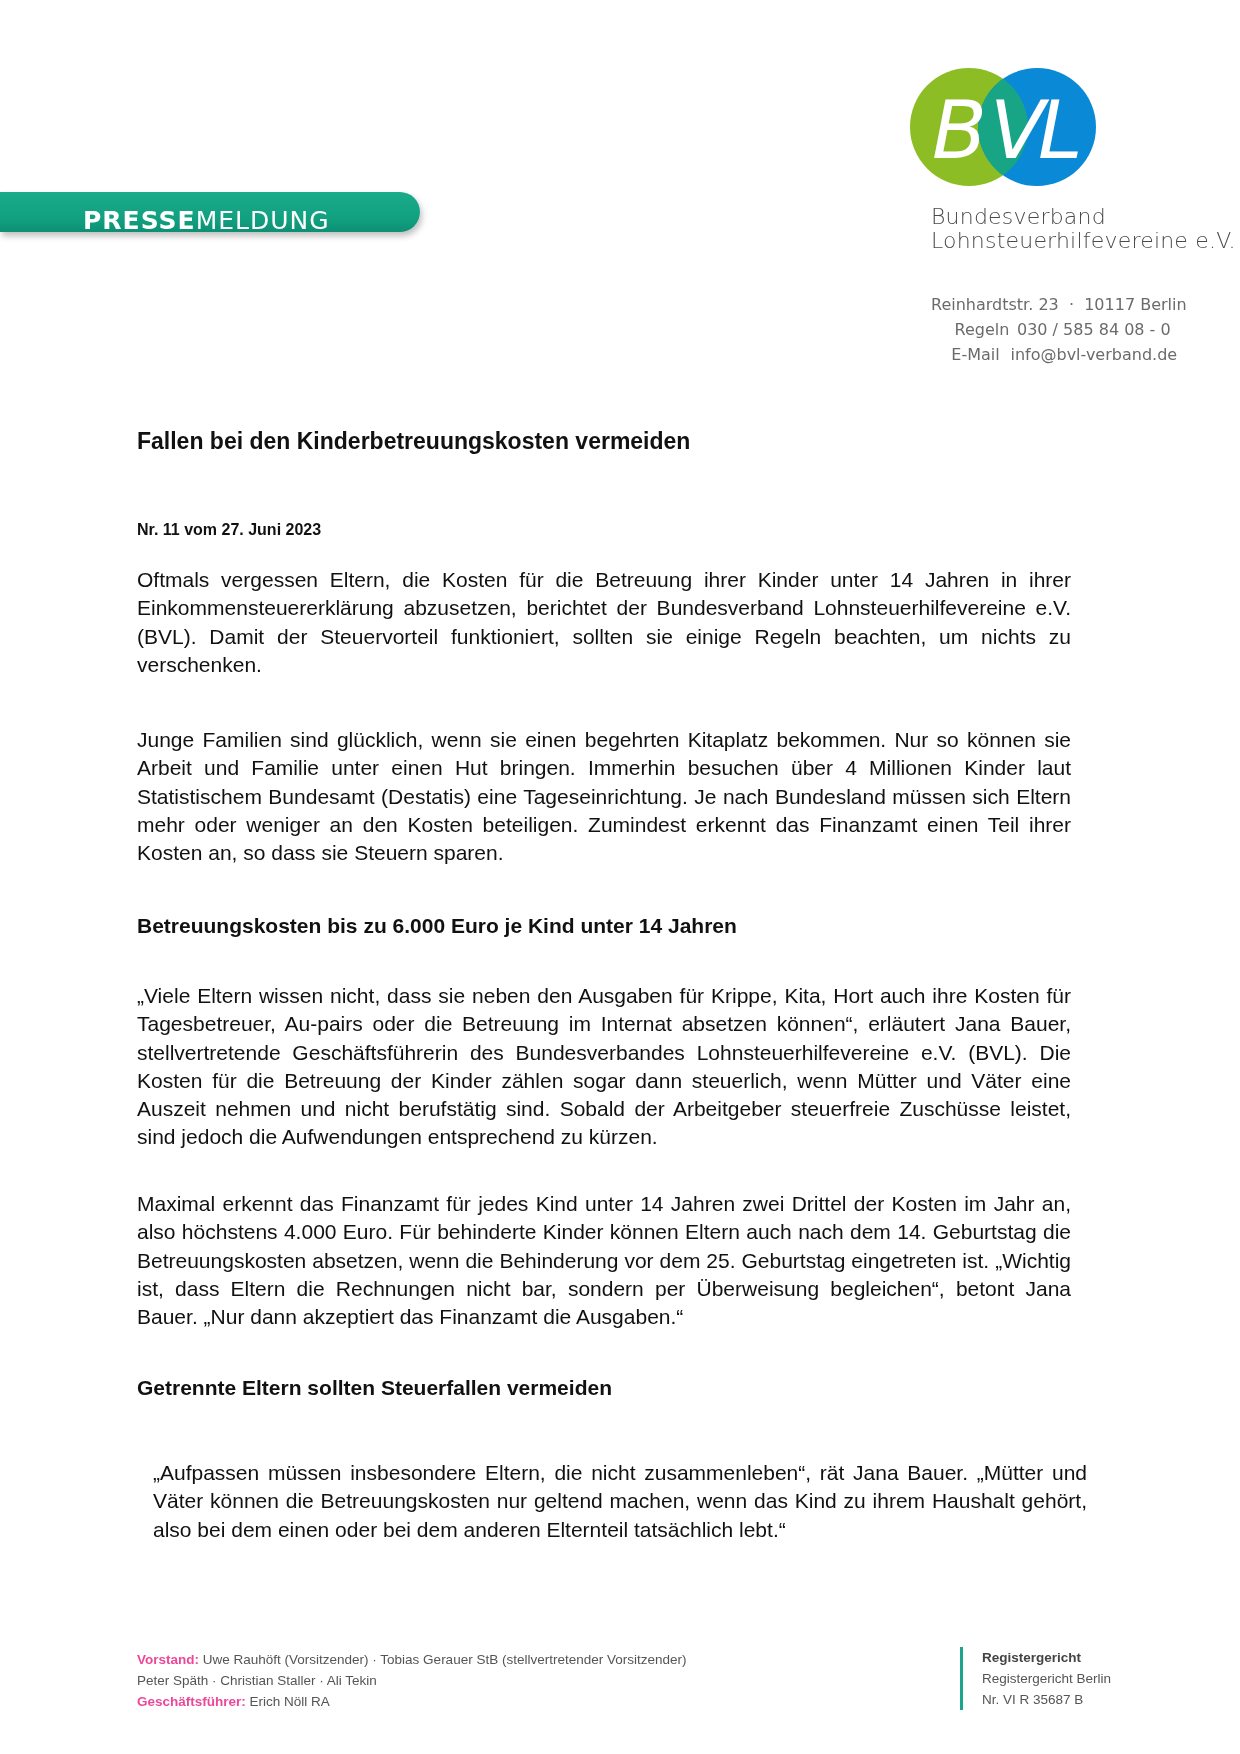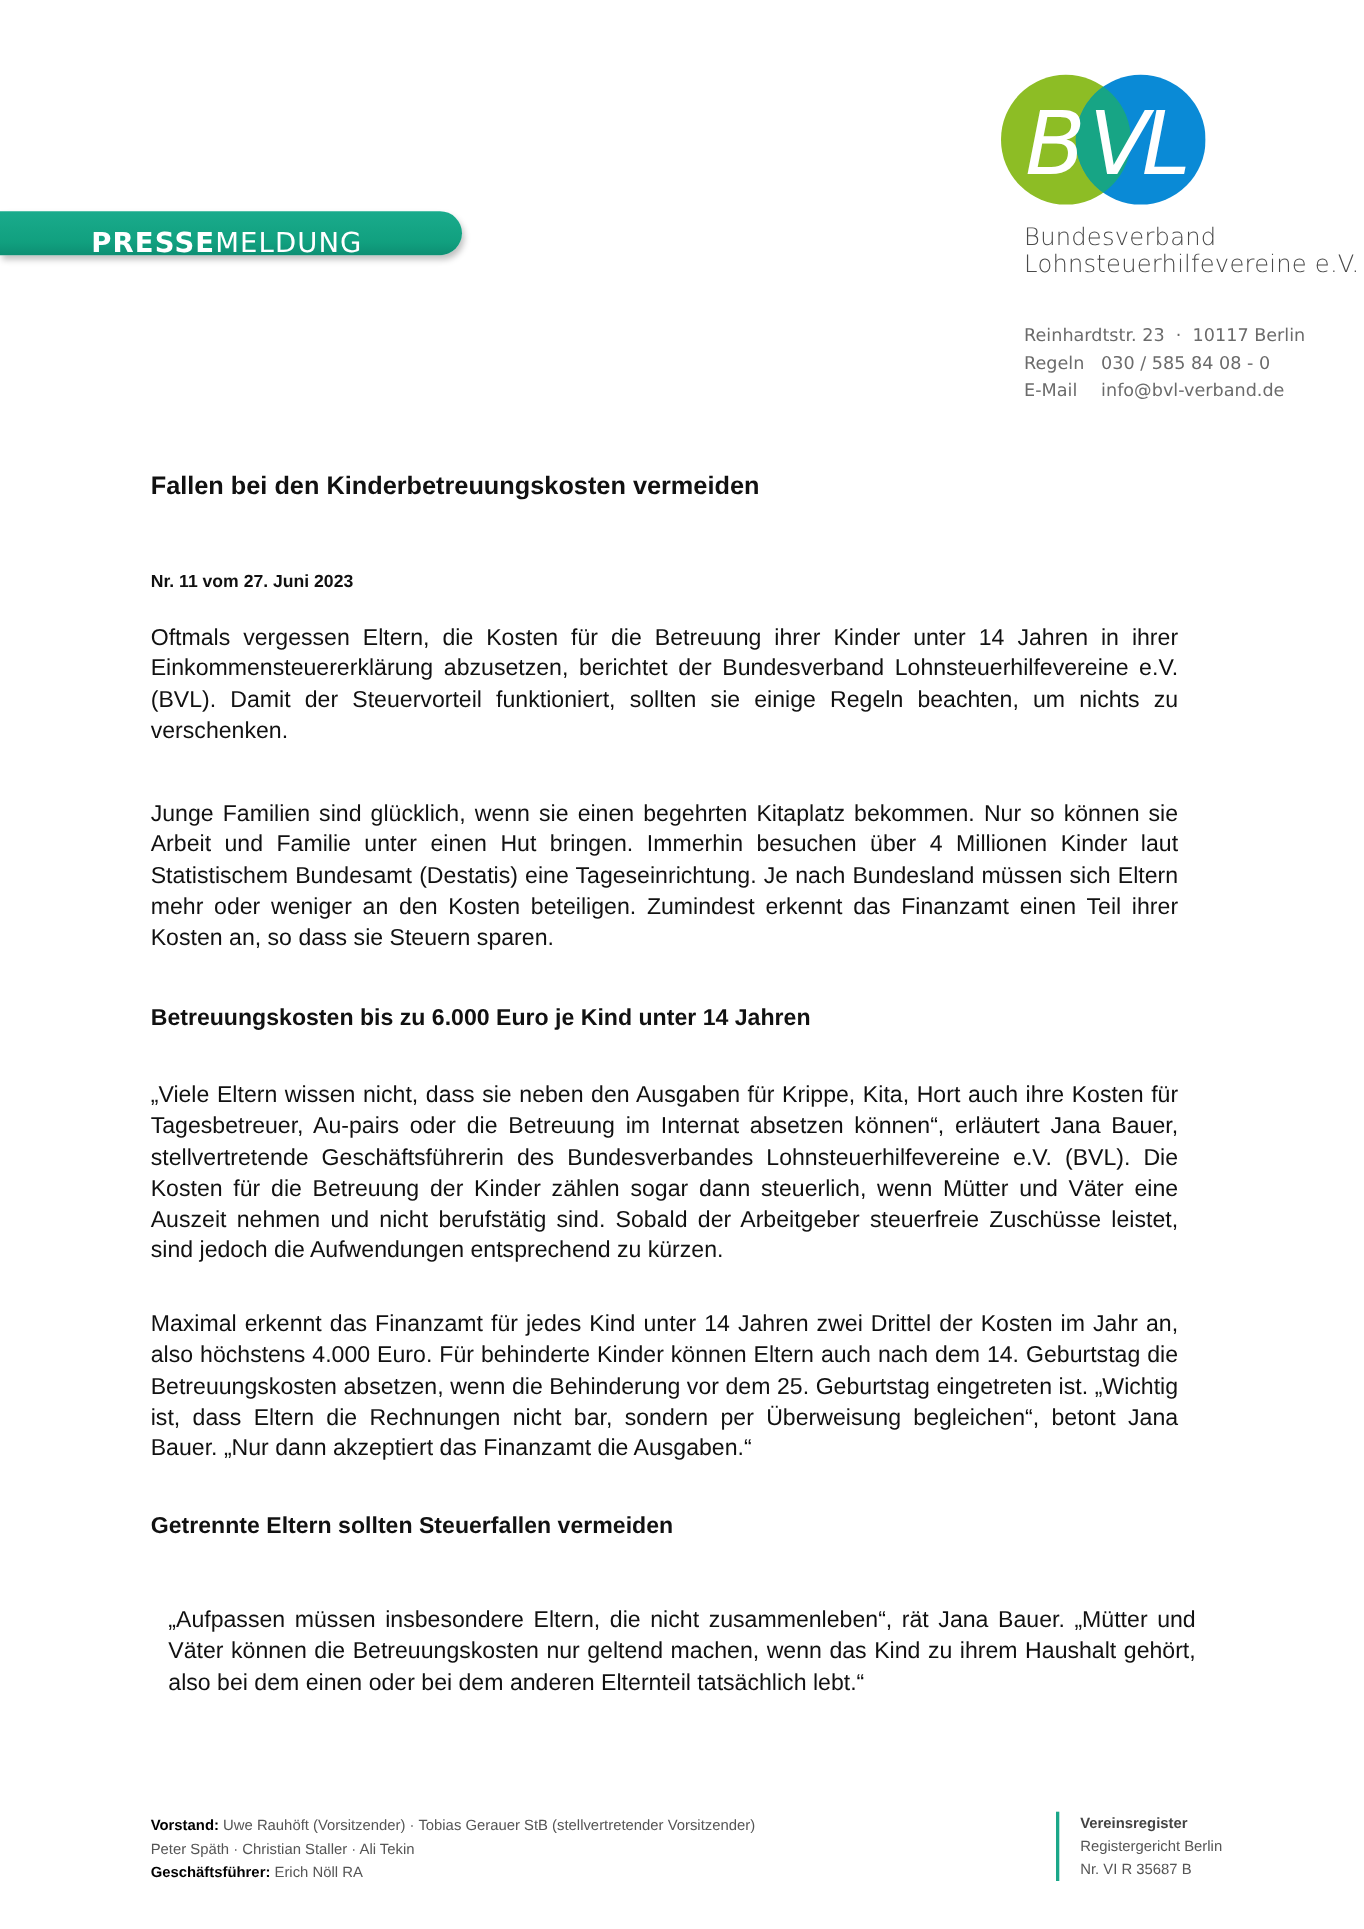--- a/index.html
+++ b/index.html
@@ -1,38 +1,38 @@
 <!DOCTYPE html>
 <html><head>
 <meta charset="utf-8">
 <style>
   html, body { margin: 0; padding: 0; background: #ffffff; }
   body { width: 1240px; height: 1754px; position: relative; overflow: hidden; font-family: "Liberation Sans", sans-serif; color: #111; }
 
   .logo { position: absolute; left: 910px; top: 66px; width: 186px; height: 122px; }
 
   .org-name { position: absolute; left: 931px; top: 205px; font-family: "DejaVu Sans", sans-serif; font-size: 22px; line-height: 24px; color: #4a4a4a; font-weight: 300; letter-spacing: 0.2px; }
-  .contact { position: absolute; left: 931px; top: 292px; font-family: "DejaVu Sans", sans-serif; font-size: 16px; line-height: 25px; color: #6b6b6b; }
+  .contact { position: absolute; left: 931px; top: 292px; font-family: "DejaVu Sans", sans-serif; font-size: 16px; line-height: 25px; color: #6b6b6b; text-align: center; }
   .contact .row { white-space: pre; }
   .contact .lbl { display: inline-block; width: 70px; }
 
   .banner { position: absolute; left: 0; top: 192px; width: 420px; height: 40px; background: linear-gradient(180deg, #1aab8c 0%, #11a07f 70%, #0d8f73 100%); border-radius: 0 29px 29px 0; box-shadow: 2px 4px 6px rgba(0,0,0,0.25); }
   .banner-text { position: absolute; left: 83px; top: 14px; font-family: "DejaVu Sans", sans-serif; font-size: 25px; letter-spacing: 1px; color: #ffffff; line-height: 30px; }
   .banner-text .b { font-weight: bold; }
   .banner-text .l { font-weight: normal; }
 
   .content { position: absolute; left: 137px; top: 0; width: 934px; }
   .title { position: absolute; left: 0; top: 428px; font-size: 23px; font-weight: bold; white-space: nowrap; }
   .subtitle { position: absolute; left: 0; top: 511px; font-size: 16px; font-weight: bold; white-space: nowrap; margin-top: 10px; }
   .para { position: absolute; left: 0; width: 934px; font-size: 21px; line-height: 28.3px; text-align: justify; }
   .para.last-left { text-align-last: left; }
   .heading { position: absolute; left: 0; font-size: 21px; font-weight: bold; white-space: nowrap; }
 
   .footer { position: absolute; left: 137px; top: 1649px; font-size: 13.5px; line-height: 21px; color: #555; }
-  .footer b { color: #000000; }
+  .footer b { color: #ec4899; }
   .footer-right { position: absolute; left: 960px; top: 1647px; border-left: 3px solid #1aa789; padding-left: 19px; font-size: 13.5px; line-height: 21px; color: #555; }
   .footer-right b { color: #444; }
 </style>
 </head>
 <body>
 
 <svg class="logo" viewBox="0 0 186 122">
   <defs>
     <clipPath id="clipGreen">
         <circle cx="59" cy="61" r="59"></circle>
@@ -79,16 +79,16 @@
   <p class="para last-left" style="top:1443px; margin:16px;">„Aufpassen müssen insbesondere Eltern, die nicht zusammenleben“, rät Jana Bauer. „Mütter und Väter können die Betreuungskosten nur geltend machen, wenn das Kind zu ihrem Haus­halt gehört, also bei dem einen oder bei dem anderen Elternteil tatsächlich lebt.“</p>
 </div>
 
 <div class="footer">
   <div><b>Vorstand:</b><span> Uwe Rauhöft (Vorsitzender) · Tobias Gerauer StB (stellvertretender Vorsitzender)</span></div>
   <div>Peter Späth · Christian Staller · Ali Tekin</div>
   <div><b>Geschäftsführer:</b><span> Erich Nöll RA</span></div>
 </div>
 
 <div class="footer-right">
-  <div><b>Vereinsregister</b></div>
+  <div><b>Registergericht</b></div>
   <div>Registergericht Berlin</div>
   <div>Nr. VI R 35687 B</div>
 </div>
 
 </body></html>

